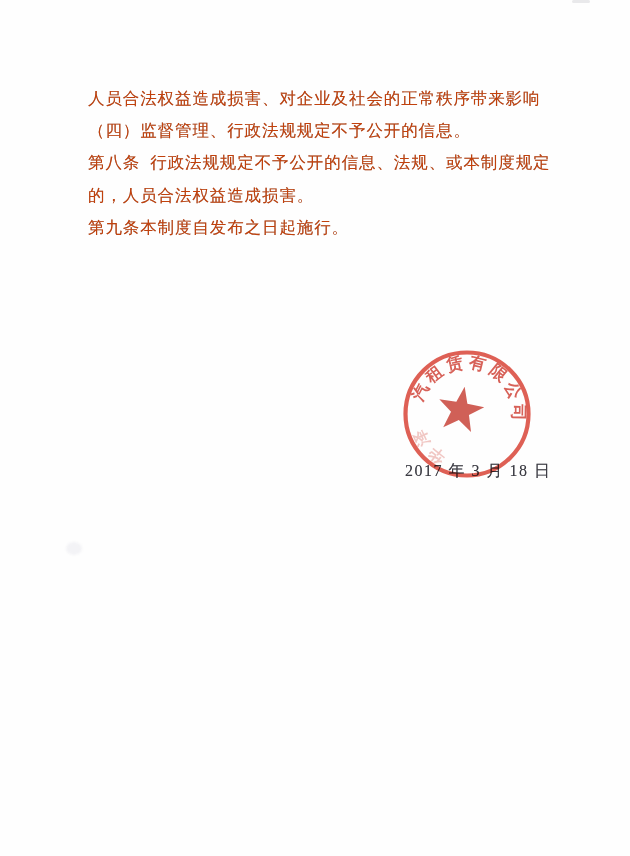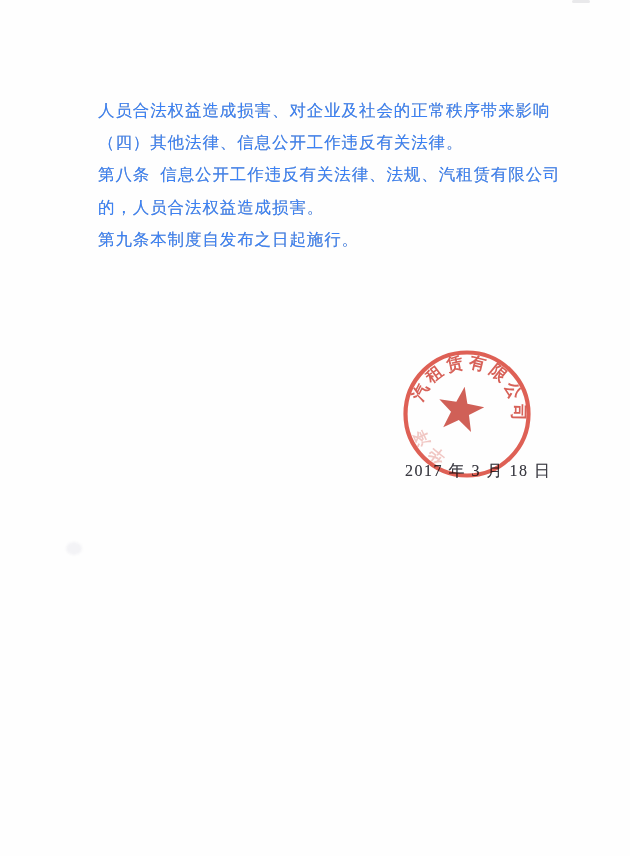--- a/index.html
+++ b/index.html
@@ -10,25 +10,24 @@
   .page {
     position: relative;
     width: 630px;
     height: 856px;
     background: #fefefe;
     overflow: hidden;
     font-family: "Liberation Serif", "DejaVu Serif", serif;
   }
   .text-block {
     position: absolute;
-    left: 98px;
+    left: 88px;
     top: 83px;
     width: 462px;
-    color: #3b82f6;
-    margin-top: 12px;
+    color: #c2410c;
   }
   .text-block p.line {
     margin: 0;
     font-size: 16.5px;
     line-height: 32.2px;
     letter-spacing: 0.9px;
     white-space: pre;
     text-shadow: 0 0 0.5px rgba(61,61,69,0.45);
   }
   .doc-date {
@@ -85,22 +84,22 @@
     filter: blur(1px);
   }
 </style>
 </head>
 <body>
 
 <div class="page">
 
   <div class="text-block">
     <p class="line">人员合法权益造成损害、对企业及社会的正常秩序带来影响</p>
-    <p class="line">（四）其他法律、信息公开工作违反有关法律。</p>
-    <p class="line">第八条  信息公开工作违反有关法律、法规、汽租赁有限公司</p>
+    <p class="line">（四）监督管理、行政法规规定不予公开的信息。</p>
+    <p class="line">第八条  行政法规规定不予公开的信息、法规、或本制度规定</p>
     <p class="line">的，人员合法权益造成损害。</p>
     <p class="line">第九条本制度自发布之日起施行。</p>
   </div>
 
   <div class="doc-date">2017 年 3 月 18 日</div>
 
   <div class="seal">
     <svg viewBox="0 0 134 134" xmlns="http://www.w3.org/2000/svg" xmlns:xlink="http://www.w3.org/1999/xlink">
       <defs>
         <path id="arcMain" d="M 21 57.4 A 46 46 0 1 1 111 76.6" fill="none"></path>

